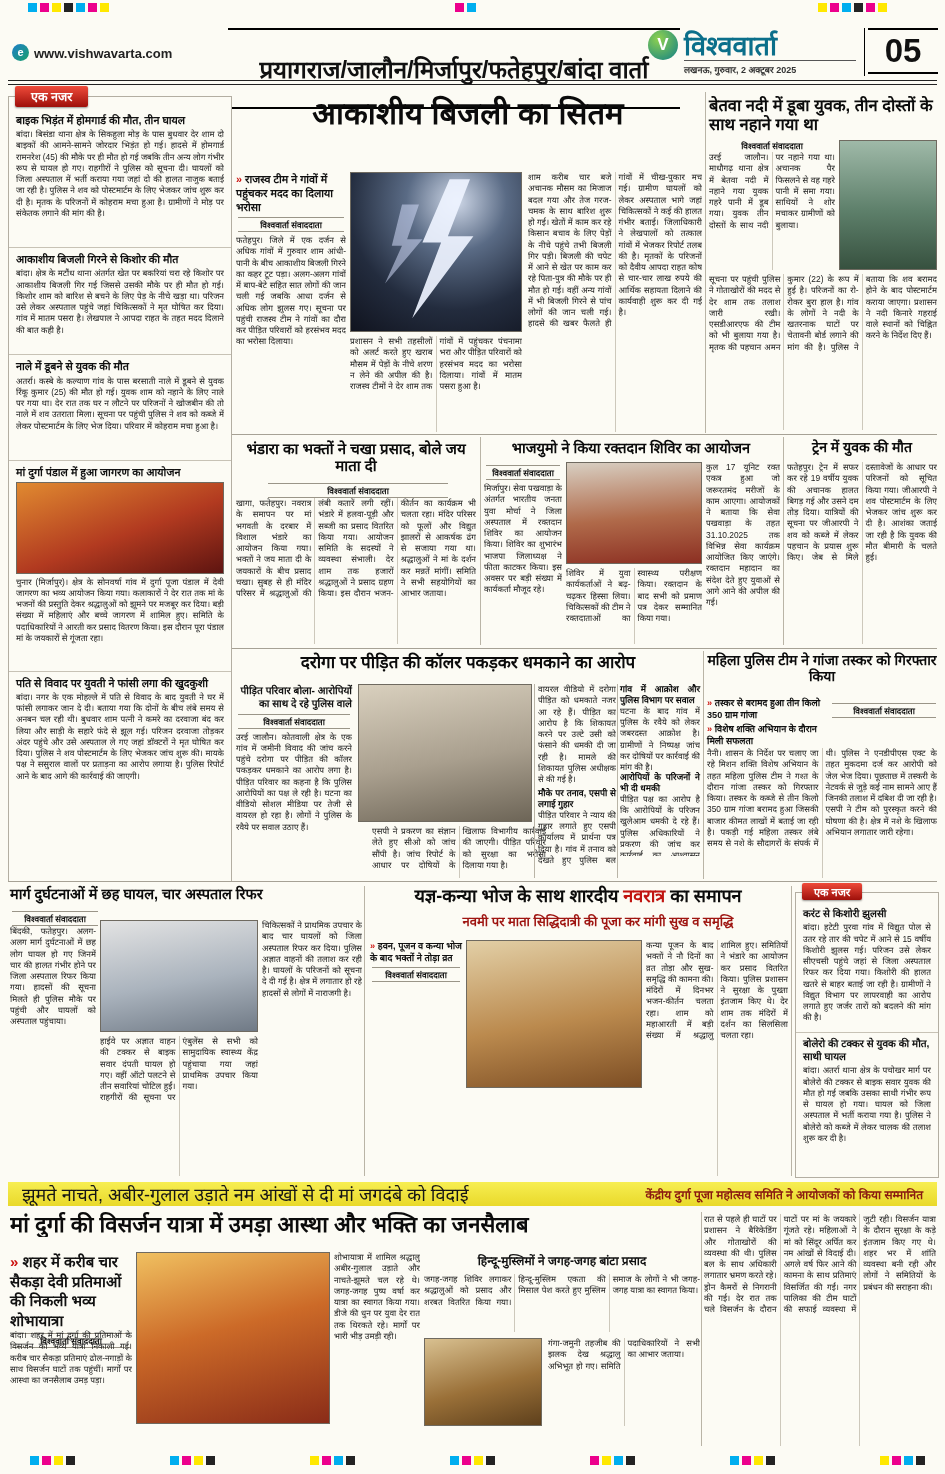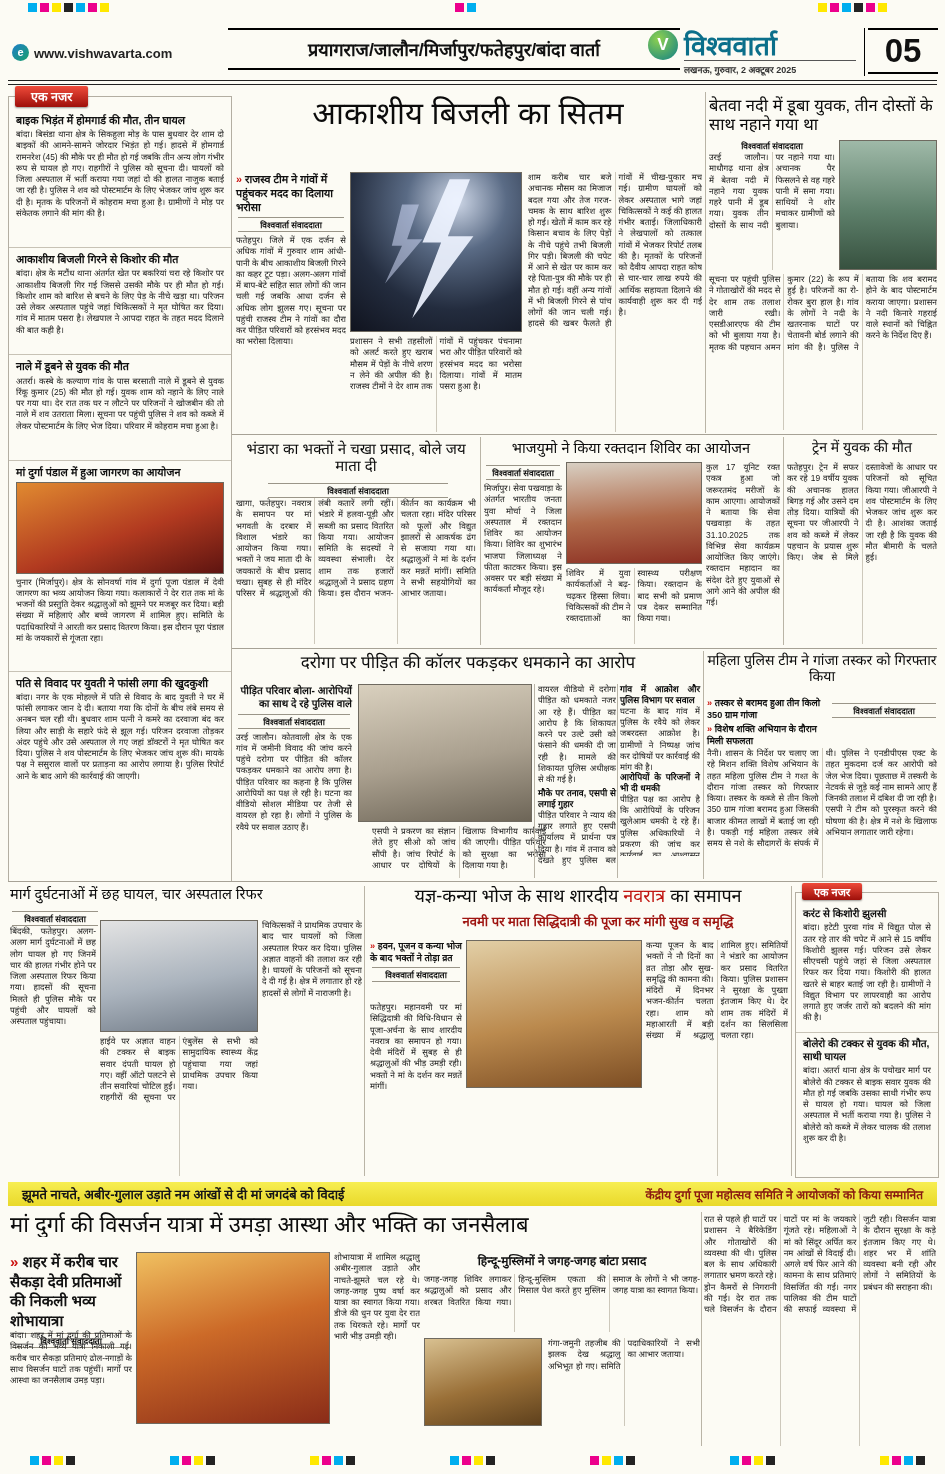--- a/index.html
+++ b/index.html
@@ -2,21 +2,21 @@
 <html><head>
 <meta charset="utf-8">
 <style>
   body{margin:0;background:#d9d9d9}
   #page{position:relative;width:945px;height:1474px;margin:0 auto;background:#fcfbf4;
         font-family:"Liberation Sans","DejaVu Sans",sans-serif;color:#111;overflow:hidden}
   .abs{position:absolute}
   .bt{font-size:8.4px;line-height:1.34;text-align:justify;color:#1c1c1c;overflow:hidden}
   .col2{column-count:2;column-gap:7px;column-rule:1px solid #cdc8bb}
   .col3{column-count:3;column-gap:7px;column-rule:1px solid #cdc8bb}
-  .hl{font-weight:normal;color:#0b0b0b;line-height:1.14}
+  .hl{font-weight:bold;color:#0b0b0b;line-height:1.14}
   .ctr{text-align:center}
   .byl{font-size:8.4px;font-weight:bold;text-align:center;border-top:1px solid #9a9588;
        border-bottom:1px solid #9a9588;padding:1px 0;margin:3px 2px}
   .tab{background:linear-gradient(#ef4b3a,#9e0f0a);color:#fff;font-weight:bold;border-radius:2px;
        text-align:center;box-shadow:0 1px 2px rgba(0,0,0,.4)}
   .ph{border:1px solid #6f6a60;box-sizing:border-box;overflow:hidden}
   .vr{border-left:1px solid #b9b4a6;width:0}
   .hrule{border-top:1px solid #a6a195;height:0}
   .q{color:#cc1410;font-weight:bold}
   .minihead{font-weight:bold;font-size:8.8px;line-height:1.25;color:#0b0b0b;text-align:justify}
@@ -51,21 +51,21 @@
       <i class="m"></i>
       <i class="c"></i>
       <i class="k"></i>
       <i class="m"></i>
       <i class="y"></i>
     </div>
 
   <div class="abs" style="left:12px;top:44px;width:17px;height:17px;border-radius:50%;background:linear-gradient(135deg,#1e7ec8,#19a06c);color:#fff;font-size:11px;font-weight:bold;text-align:center;line-height:17px">e</div>
   <div class="abs" style="left:34px;top:46px;font-size:13px;font-weight:bold;color:#222">www.vishwavarta.com</div>
 
-  <div class="abs ctr" style="left:228px;top:28px;width:444px;border-top:2px solid #000;border-bottom:2px solid #000;padding:7px 4px;font-size:18px;font-weight:bold">प्रयागराज/जालौन/मिर्जापुर/फतेहपुर/बांदा वार्ता</div>
+  <div class="abs ctr" style="left:228px;top:28px;width:444px;border-top:2px solid #000;border-bottom:2px solid #000;padding:22px 4px;font-size:24px;font-weight:bold">प्रयागराज/जालौन/मिर्जापुर/फतेहपुर/बांदा वार्ता</div>
 
   <div class="abs" style="left:648px;top:30px;width:30px;height:30px;border-radius:50%;background:radial-gradient(circle at 35% 30%,#8fd14f,#0e7f86);color:#fff;font-weight:bold;font-size:17px;text-align:center;line-height:30px">V</div>
   <div class="abs" style="left:684px;top:26px;font-size:27px;font-weight:bold;color:#0b6f8a">विश्ववार्ता</div>
   <div class="abs" style="left:684px;top:60px;width:172px;border-top:1px solid #555;padding-top:2px;font-size:9px;color:#333;font-weight:bold">लखनऊ, गुरुवार, 2 अक्टूबर 2025</div>
 
   <div class="abs vr" style="left:864px;top:28px;height:48px;border-left:1px solid #000"></div>
   <div class="abs ctr" style="left:868px;top:28px;width:70px;border-top:2px solid #000;border-bottom:2px solid #000;font-size:33px;font-weight:bold;padding:2px 0">05</div>
 
   <div class="abs" style="left:8px;top:80px;width:929px;height:3px;border-top:1px solid #222;border-bottom:1px solid #222"></div>
 
@@ -186,40 +186,39 @@
   <div class="abs vr" style="left:364px;top:886px;height:290px"></div>
 
   <div class="abs hl ctr" style="left:366px;top:886px;width:424px;font-size:18px">
     <span>यज्ञ-कन्या भोज के साथ शारदीय </span><span style="color:#c01510">नवरात्र</span><span> का समापन</span>
   </div>
   <div class="abs ctr" style="left:366px;top:912px;width:464px;font-size:13px;font-weight:bold;color:#9e1410">नवमी पर माता सिद्धिदात्री की पूजा कर मांगी सुख व समृद्धि</div>
   <div class="abs" style="left:370px;top:940px;width:92px">
     <div style="font-size:9.3px;font-weight:bold;line-height:1.3"><span class="q">»</span> <span>हवन, पूजन व कन्या भोज के बाद भक्तों ने तोड़ा व्रत</span></div>
     <div class="byl">विश्ववार्ता संवाददाता</div>
   </div>
-  <div class="abs bt" style="left:370px;top:1002px;width:92px;height:174px">फतेहपुर। महानवमी पर मां सिद्धिदात्री की विधि-विधान से पूजा-अर्चना के साथ शारदीय नवरात्र का समापन हो गया। देवी मंदिरों में सुबह से ही श्रद्धालुओं की भीड़ उमड़ी रही। भक्तों ने मां के दर्शन कर मन्नतें मांगीं।</div>
   <div class="abs ph" style="left:466px;top:940px;width:176px;height:148px;background:linear-gradient(170deg,#e2cfa6 0%,#bb8a4e 55%,#7d4e24 100%)"></div>
   <div class="abs bt col2" style="left:646px;top:940px;width:142px;height:236px">कन्या पूजन के बाद भक्तों ने नौ दिनों का व्रत तोड़ा और सुख-समृद्धि की कामना की। मंदिरों में दिनभर भजन-कीर्तन चलता रहा। शाम को महाआरती में बड़ी संख्या में श्रद्धालु शामिल हुए। समितियों ने भंडारे का आयोजन कर प्रसाद वितरित किया। पुलिस प्रशासन ने सुरक्षा के पुख्ता इंतजाम किए थे। देर शाम तक मंदिरों में दर्शन का सिलसिला चलता रहा।</div>
   <div class="abs vr" style="left:791px;top:886px;height:290px"></div>
 
   <div class="abs sb-box" style="left:795px;top:892px;width:142px;height:284px">
     <div class="tab" style="position:absolute;top:-10px;left:6px;padding:1px 12px;font-size:11px">एक नजर</div>
     <div style="height:10px"></div>
     <div class="sb-item">
       <div class="sb-h" style="font-size:10.2px">करंट से किशोरी झुलसी</div>
       <div class="bt" style="height:104px">बांदा। हटेटी पुरवा गांव में विद्युत पोल से उतर रहे तार की चपेट में आने से 15 वर्षीय किशोरी झुलस गई। परिजन उसे लेकर सीएचसी पहुंचे जहां से जिला अस्पताल रिफर कर दिया गया। किशोरी की हालत खतरे से बाहर बताई जा रही है। ग्रामीणों ने विद्युत विभाग पर लापरवाही का आरोप लगाते हुए जर्जर तारों को बदलने की मांग की है।</div>
     </div>
     <div class="sb-item">
       <div class="sb-h" style="font-size:10.2px">बोलेरो की टक्कर से युवक की मौत, साथी घायल</div>
       <div class="bt" style="height:96px">बांदा। अतर्रा थाना क्षेत्र के पचोखर मार्ग पर बोलेरो की टक्कर से बाइक सवार युवक की मौत हो गई जबकि उसका साथी गंभीर रूप से घायल हो गया। घायल को जिला अस्पताल में भर्ती कराया गया है। पुलिस ने बोलेरो को कब्जे में लेकर चालक की तलाश शुरू कर दी है।</div>
     </div>
   </div>
 
   <div class="abs" style="left:8px;top:1182px;width:929px;height:24px;background:linear-gradient(#f7ee52,#e9d92a);display:flex;align-items:center;justify-content:space-between;padding:0 14px;box-sizing:border-box">
-    <span style="font-size:13px;font-weight:bold;color:#151515">झूमते नाचते, अबीर-गुलाल उड़ाते नम आंखों से दी मां जगदंबे को विदाई</span>
+    <span style="font-size:18px;font-weight:normal;color:#151515">झूमते नाचते, अबीर-गुलाल उड़ाते नम आंखों से दी मां जगदंबे को विदाई</span>
     <span style="font-size:12px;font-weight:bold;color:#8a1a10">केंद्रीय दुर्गा पूजा महोत्सव समिति ने आयोजकों को किया सम्मानित</span>
   </div>
 
   <div class="abs hl" style="left:10px;top:1212px;width:690px;font-size:22px;white-space:nowrap;overflow:hidden">मां दुर्गा की विसर्जन यात्रा में उमड़ा आस्था और भक्ति का जनसैलाब</div>
   <div class="abs bt col3" style="left:704px;top:1214px;width:232px;height:232px">रात से पहले ही घाटों पर प्रशासन ने बैरिकेडिंग और गोताखोरों की व्यवस्था की थी। पुलिस बल के साथ अधिकारी लगातार भ्रमण करते रहे। ड्रोन कैमरों से निगरानी की गई। देर रात तक चले विसर्जन के दौरान घाटों पर मां के जयकारे गूंजते रहे। महिलाओं ने मां को सिंदूर अर्पित कर नम आंखों से विदाई दी। अगले वर्ष फिर आने की कामना के साथ प्रतिमाएं विसर्जित की गईं। नगर पालिका की टीम घाटों की सफाई व्यवस्था में जुटी रही। विसर्जन यात्रा के दौरान सुरक्षा के कड़े इंतजाम किए गए थे। शहर भर में शांति व्यवस्था बनी रही और लोगों ने समितियों के प्रबंधन की सराहना की।</div>
   <div class="abs vr" style="left:701px;top:1212px;height:234px"></div>
 
   <div class="abs" style="left:10px;top:1252px;width:122px">
     <div style="font-size:15px;font-weight:bold;line-height:1.3"><span class="q">»</span> <span>शहर में करीब चार सैकड़ा देवी प्रतिमाओं की निकली भव्य शोभायात्रा</span></div>
     <div class="byl">विश्ववार्ता संवाददाता</div>

